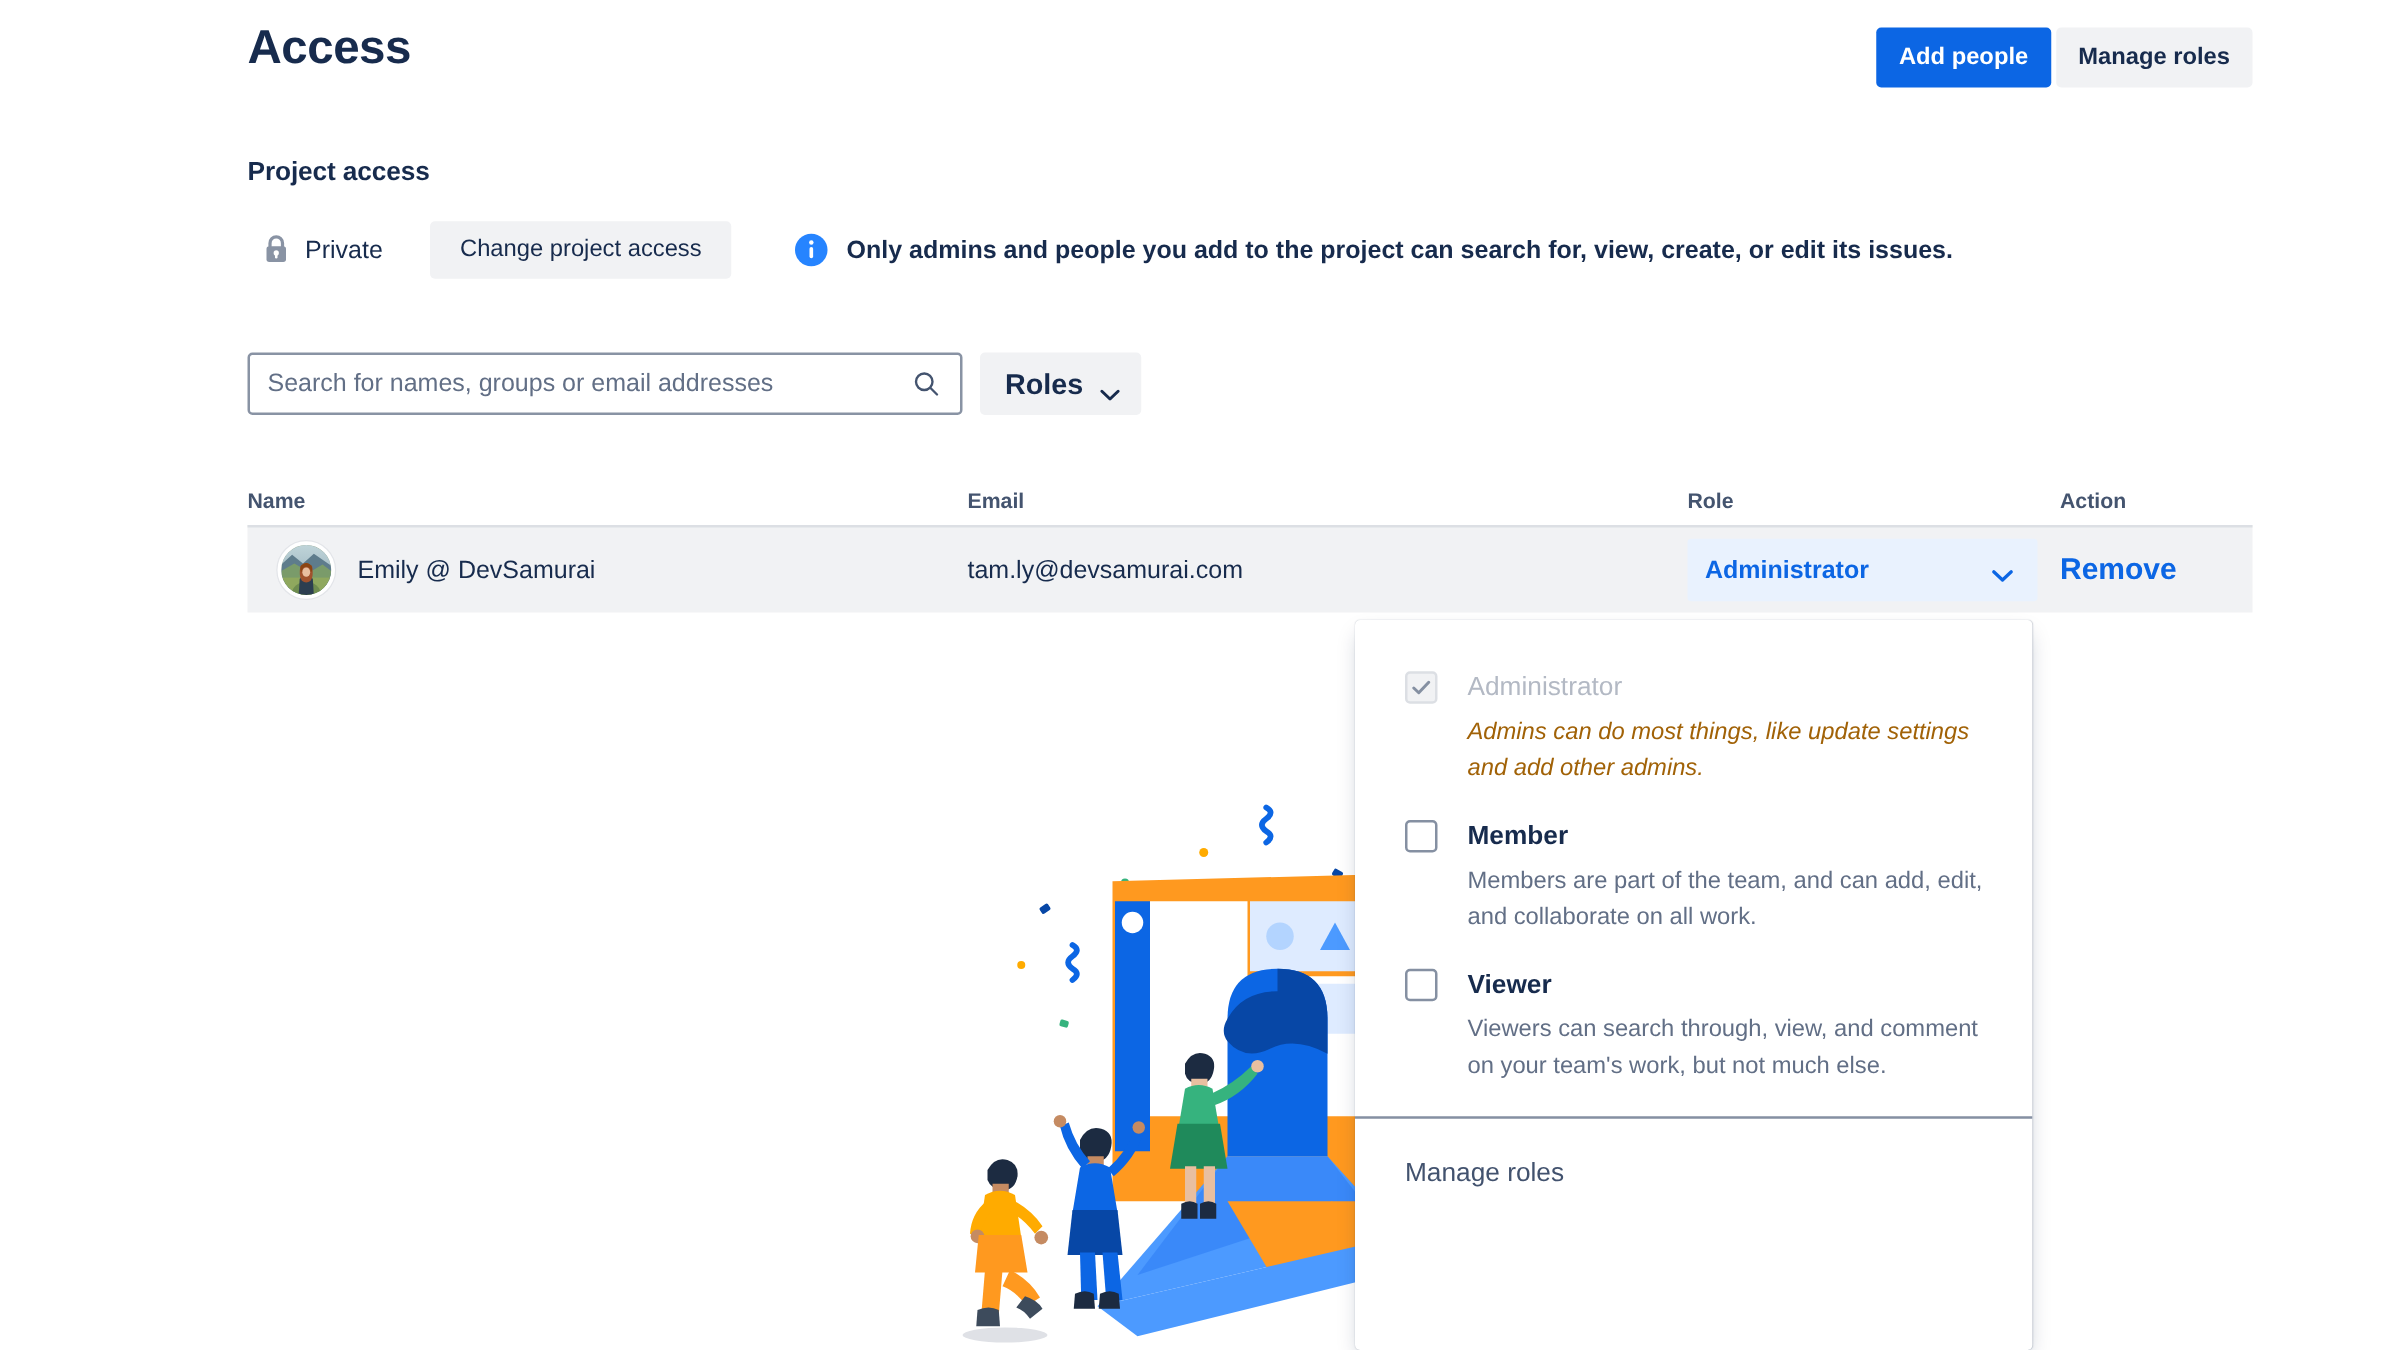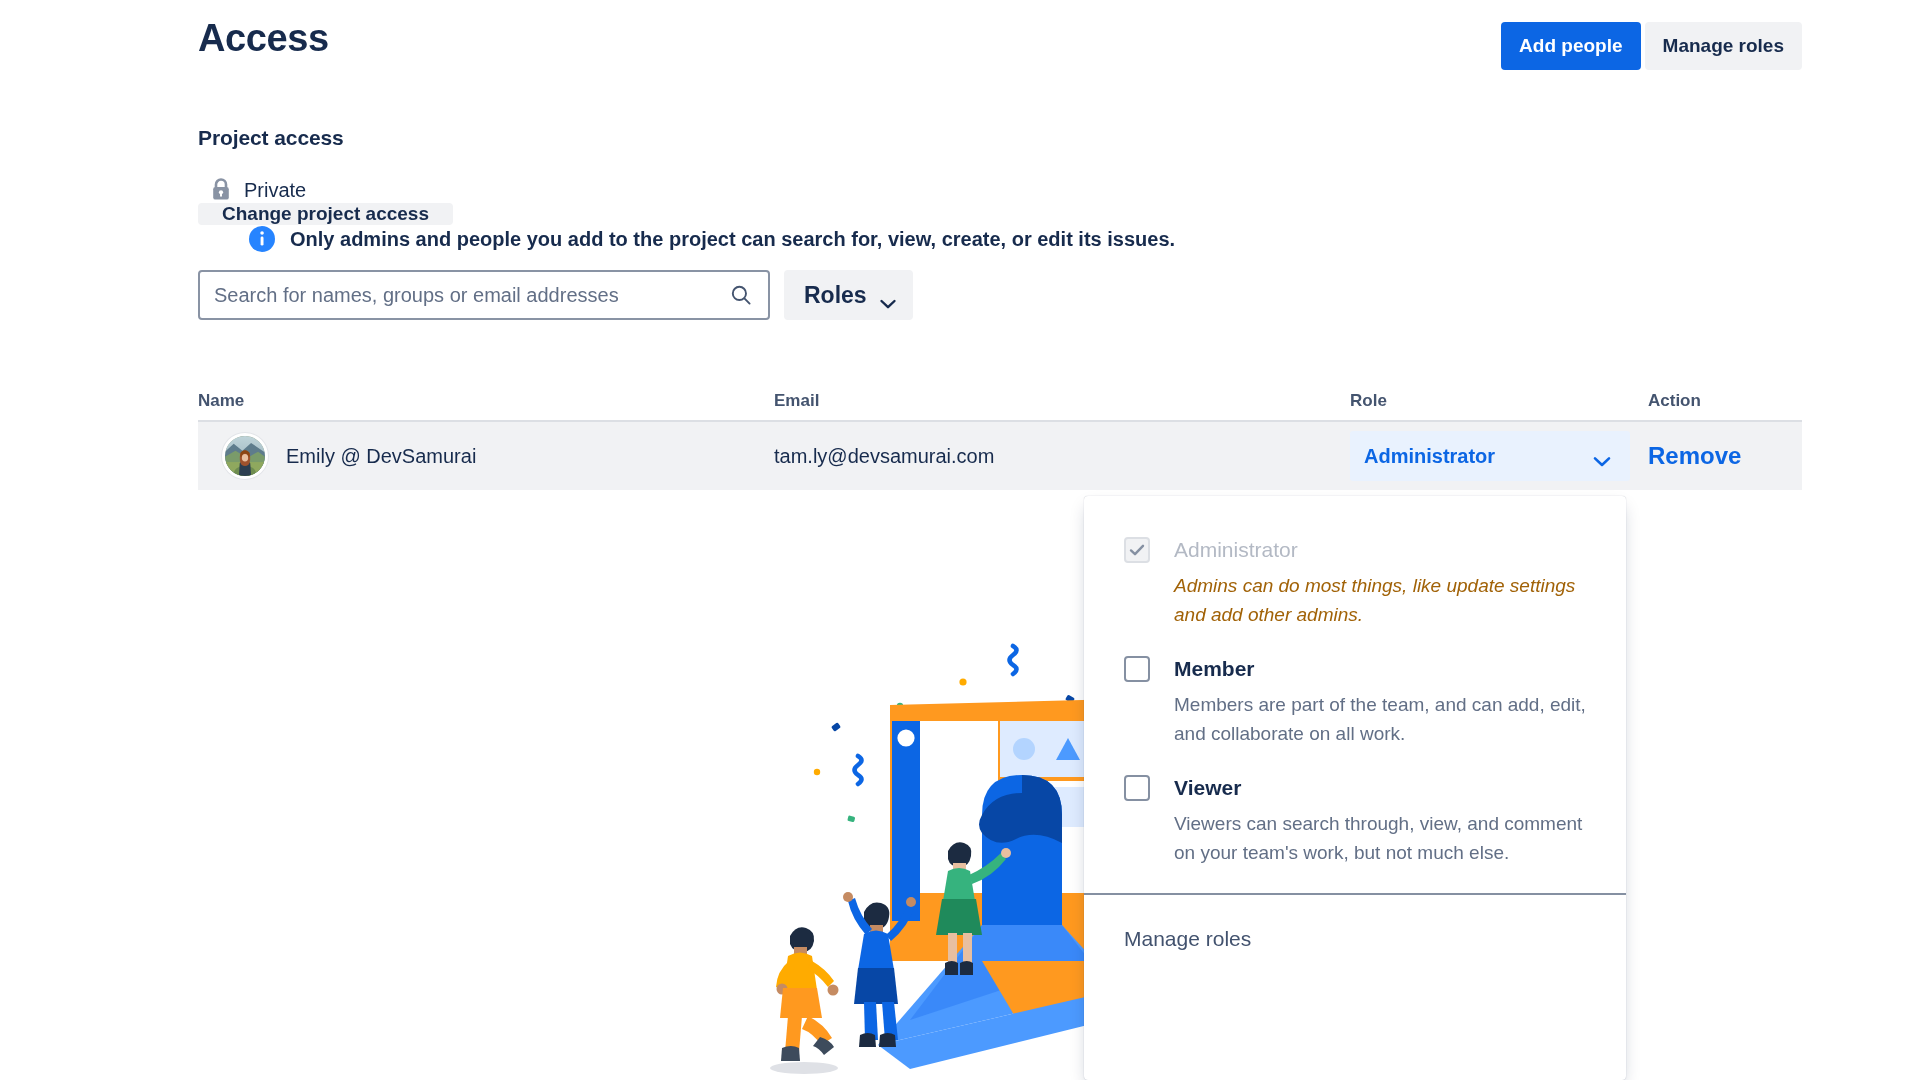--- a/index.html
+++ b/index.html
@@ -33,42 +33,42 @@
   .btn-primary { background: #0C66E4; color: #ffffff; }
   .btn-subtle  { background: #F1F2F4; color: #172B4D; }
 
   
   .section { position: absolute; left: 198px; top: 124px; width: 1620px; }
   .section-title {
     font-size: 21px; font-weight: 600; color: #172B4D;
     line-height: 28px; letter-spacing: -0.1px;
   }
   .access-row {
-    display: flex; align-items: flex-start; margin-top: 25px; height: 46px; flex-direction: column;
+    display: flex; align-items: center; margin-top: 25px; height: 46px;
   }
   .access-privacy {
     display: flex; align-items: center; gap: 12px;
     width: 146px; padding-left: 12px;
   }
   .privacy-label { font-size: 20px; color: #172B4D; line-height: 26px; }
   .icon-lock { width: 22px; height: 24px; display:block; }
   .btn-change {
     background: #F1F2F4; color: #172B4D; border: none; border-radius: 4px;
-    font-family: inherit; font-size: 19px; font-weight: 700;
+    font-family: inherit; font-size: 19px; font-weight: 400;
     height: 46px; padding: 0 24px; cursor: pointer; white-space: nowrap;
   }
   .access-note {
     display: flex; align-items: center; gap: 14px; margin-left: 50px; font-weight: bold;
   }
   .icon-info { width: 28px; height: 28px; flex: 0 0 28px; display:block; }
   .note-text { font-size: 20px; color: #172B4D; line-height: 26px; white-space: nowrap; }
 
   
   .filters {
-    position: absolute; left: 198px; top: 270px;
+    position: absolute; left: 198px; top: 282px;
     display: flex; align-items: center; gap: 14px;
   }
   .search-wrap {
     position: relative; width: 572px; height: 50px;
     border: 2px solid #8993A4; border-radius: 4px; background: #fff;
     display: flex; align-items: center;
   }
   .search-input {
     border: none; outline: none; background: transparent;
     font-family: inherit; font-size: 20px; color: #172B4D;

